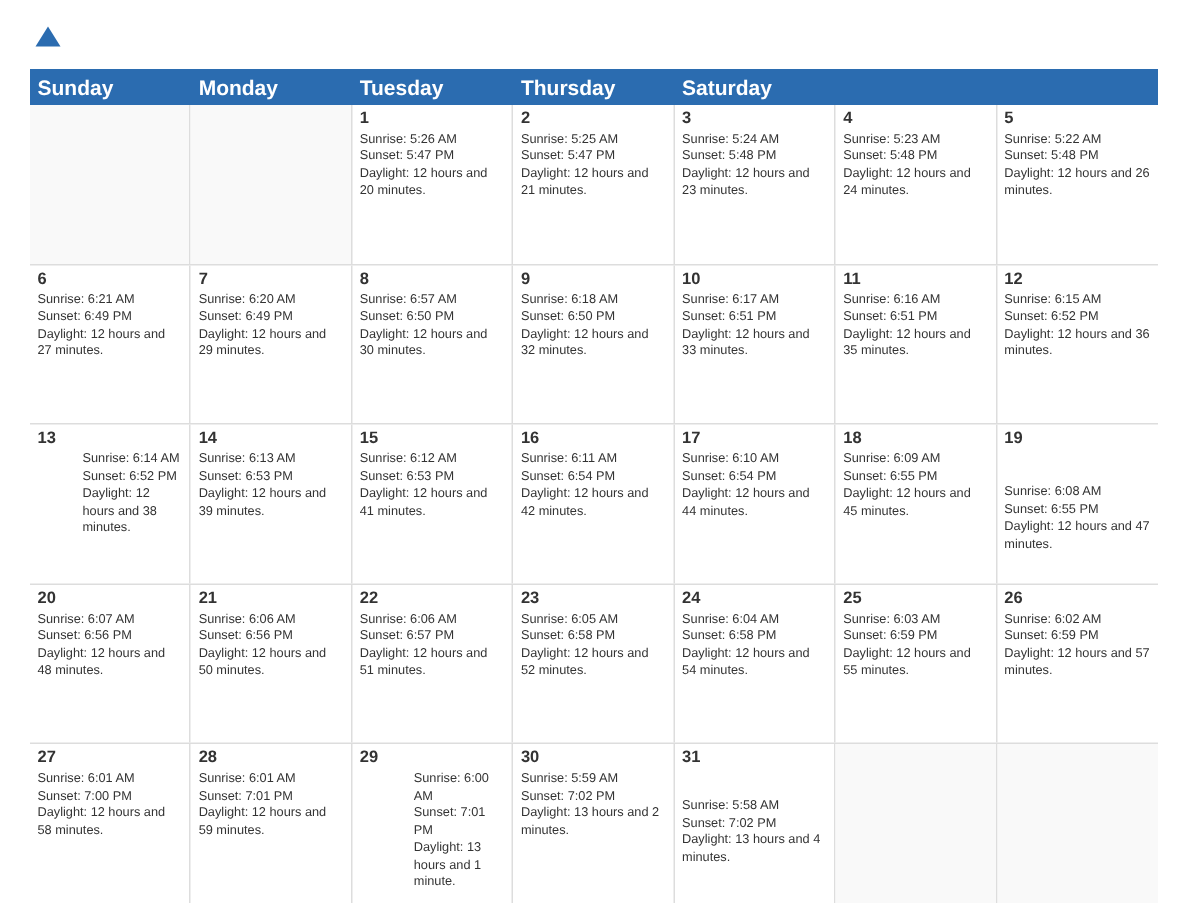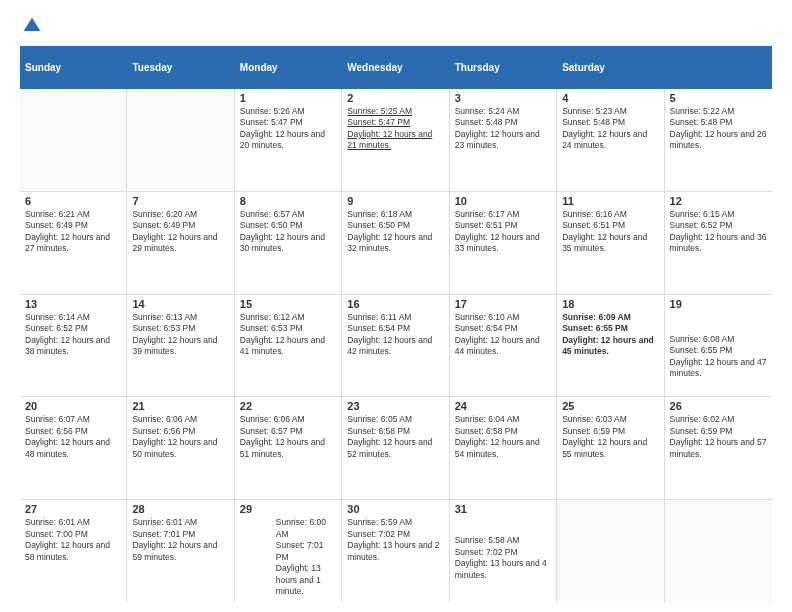--- a/index.html
+++ b/index.html
@@ -66,23 +66,23 @@
       display: flex;
       flex-direction: column;
     }
     .cal-header {
       display: grid;
       grid-template-columns: repeat(7, 1fr);
       background: #2b6cb0;
     }
     .cal-header-cell {
       color: #fff;
-      font-size: 10px;
+      font-size: 14px;
       font-weight: bold;
-      padding: 16px 5px;
+      padding: 4px 5px;
       text-align: left;
     }
     .cal-body {
       flex: 1;
       display: flex;
       flex-direction: column;
     }
     .cal-row {
       display: grid;
       grid-template-columns: repeat(7, 1fr);
@@ -134,39 +134,38 @@
     </div>
     <div class="title-section">
       <div class="month-title"></div>
       <div class="location-title"></div>
     </div>
   </div>
 
   <div class="calendar">
     <div class="cal-header">
       <div class="cal-header-cell">Sunday</div>
+      <div class="cal-header-cell">Monday</div>
       <div class="cal-header-cell">Tuesday</div>
-      <div class="cal-header-cell">Monday</div>
-      <div class="cal-header-cell">Wednesday</div>
       <div class="cal-header-cell">Thursday</div>
       <div class="cal-header-cell">Saturday</div>
     </div>
     <div class="cal-body">
     <div class="cal-row">
           <div class="cal-cell empty"></div>
           <div class="cal-cell empty"></div>
           <div class="cal-cell">
             <span class="day-num">1</span>
             <div class="cal-cell-text" style="white-space: pre-line;">Sunrise: 5:26 AM
 Sunset: 5:47 PM
 Daylight: 12 hours and 20 minutes.</div>
           </div>
           <div class="cal-cell">
             <span class="day-num">2</span>
-            <div class="cal-cell-text" style="white-space: pre-line; text-decoration: underline;">Sunrise: 5:25 AM
+            <div class="cal-cell-text" style="white-space: pre-line;">Sunrise: 5:25 AM
 Sunset: 5:47 PM
 Daylight: 12 hours and 21 minutes.</div>
           </div>
           <div class="cal-cell">
             <span class="day-num">3</span>
             <div class="cal-cell-text" style="white-space: pre-line;">Sunrise: 5:24 AM
 Sunset: 5:48 PM
 Daylight: 12 hours and 23 minutes.</div>
           </div>
           <div class="cal-cell">
@@ -222,21 +221,21 @@
           <div class="cal-cell">
             <span class="day-num">12</span>
             <div class="cal-cell-text" style="white-space: pre-line;">Sunrise: 6:15 AM
 Sunset: 6:52 PM
 Daylight: 12 hours and 36 minutes.</div>
           </div>
         </div>
         <div class="cal-row">
           <div class="cal-cell">
             <span class="day-num">13</span>
-            <div class="cal-cell-text" style="white-space: pre-line;">Sunrise: 6:14 AM
+            <div class="cal-cell-text" style="white-space: pre-line; margin-left: 30px;">Sunrise: 6:14 AM
 Sunset: 6:52 PM
 Daylight: 12 hours and 38 minutes.</div>
           </div>
           <div class="cal-cell">
             <span class="day-num">14</span>
             <div class="cal-cell-text" style="white-space: pre-line;">Sunrise: 6:13 AM
 Sunset: 6:53 PM
 Daylight: 12 hours and 39 minutes.</div>
           </div>
           <div class="cal-cell">
@@ -252,21 +251,21 @@
 Daylight: 12 hours and 42 minutes.</div>
           </div>
           <div class="cal-cell">
             <span class="day-num">17</span>
             <div class="cal-cell-text" style="white-space: pre-line;">Sunrise: 6:10 AM
 Sunset: 6:54 PM
 Daylight: 12 hours and 44 minutes.</div>
           </div>
           <div class="cal-cell">
             <span class="day-num">18</span>
-            <div class="cal-cell-text" style="white-space: pre-line; font-weight: bold;">Sunrise: 6:09 AM
+            <div class="cal-cell-text" style="white-space: pre-line;">Sunrise: 6:09 AM
 Sunset: 6:55 PM
 Daylight: 12 hours and 45 minutes.</div>
           </div>
           <div class="cal-cell">
             <span class="day-num">19</span>
             <div class="cal-cell-text" style="white-space: pre-line; margin-top: 24px;">Sunrise: 6:08 AM
 Sunset: 6:55 PM
 Daylight: 12 hours and 47 minutes.</div>
           </div>
         </div>

